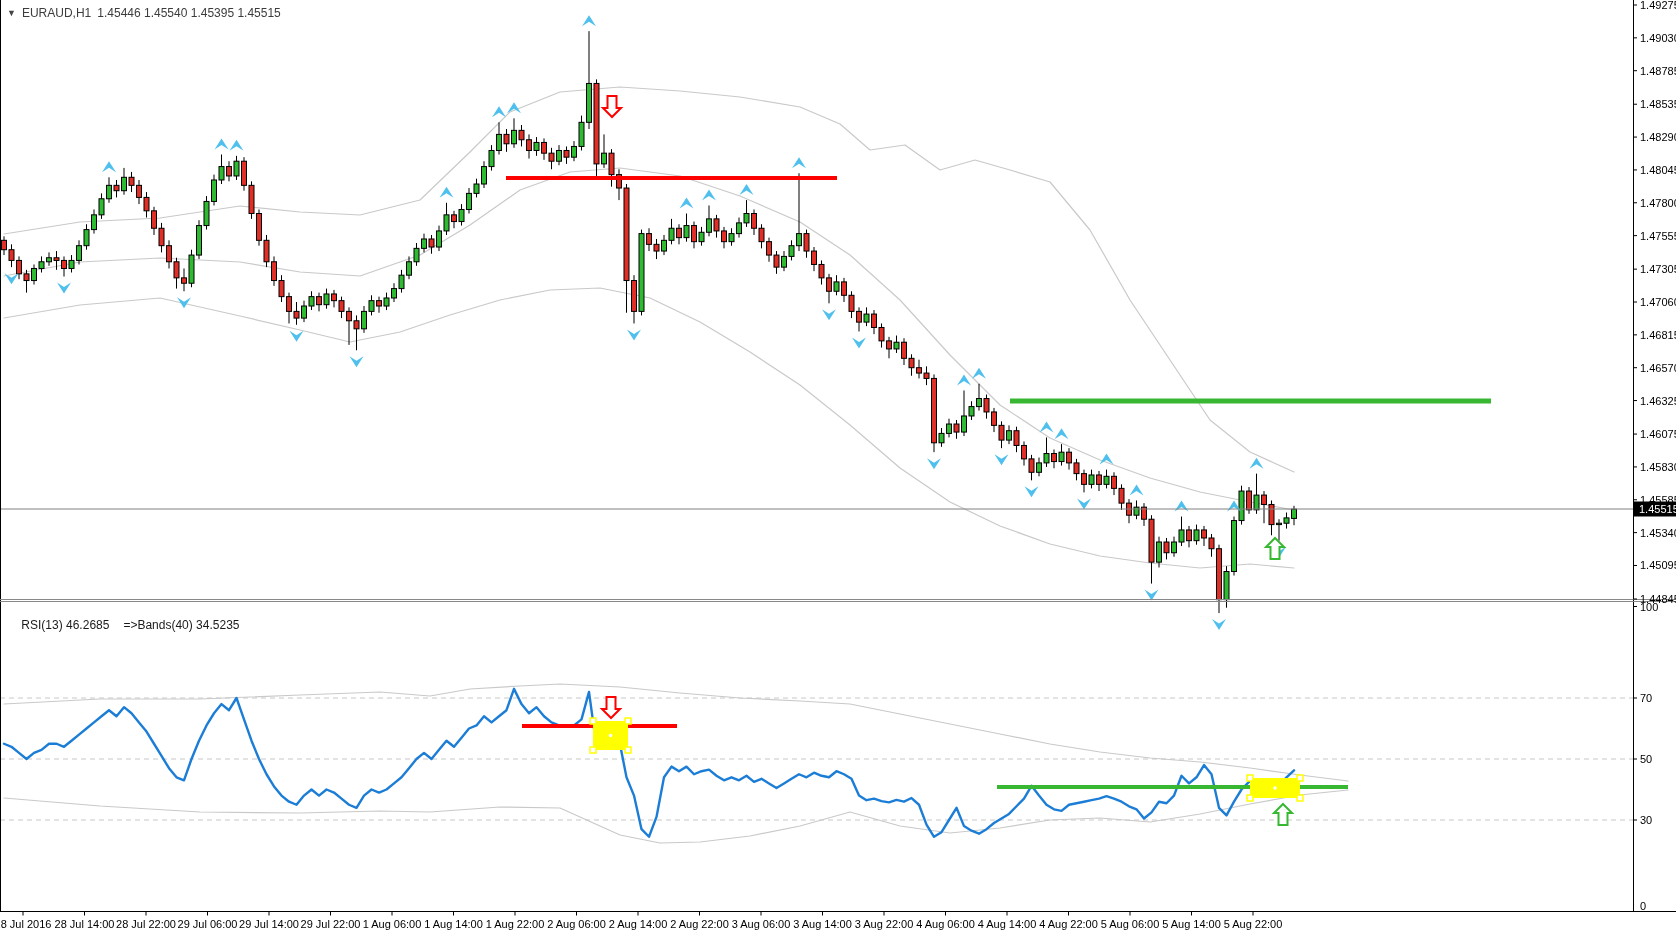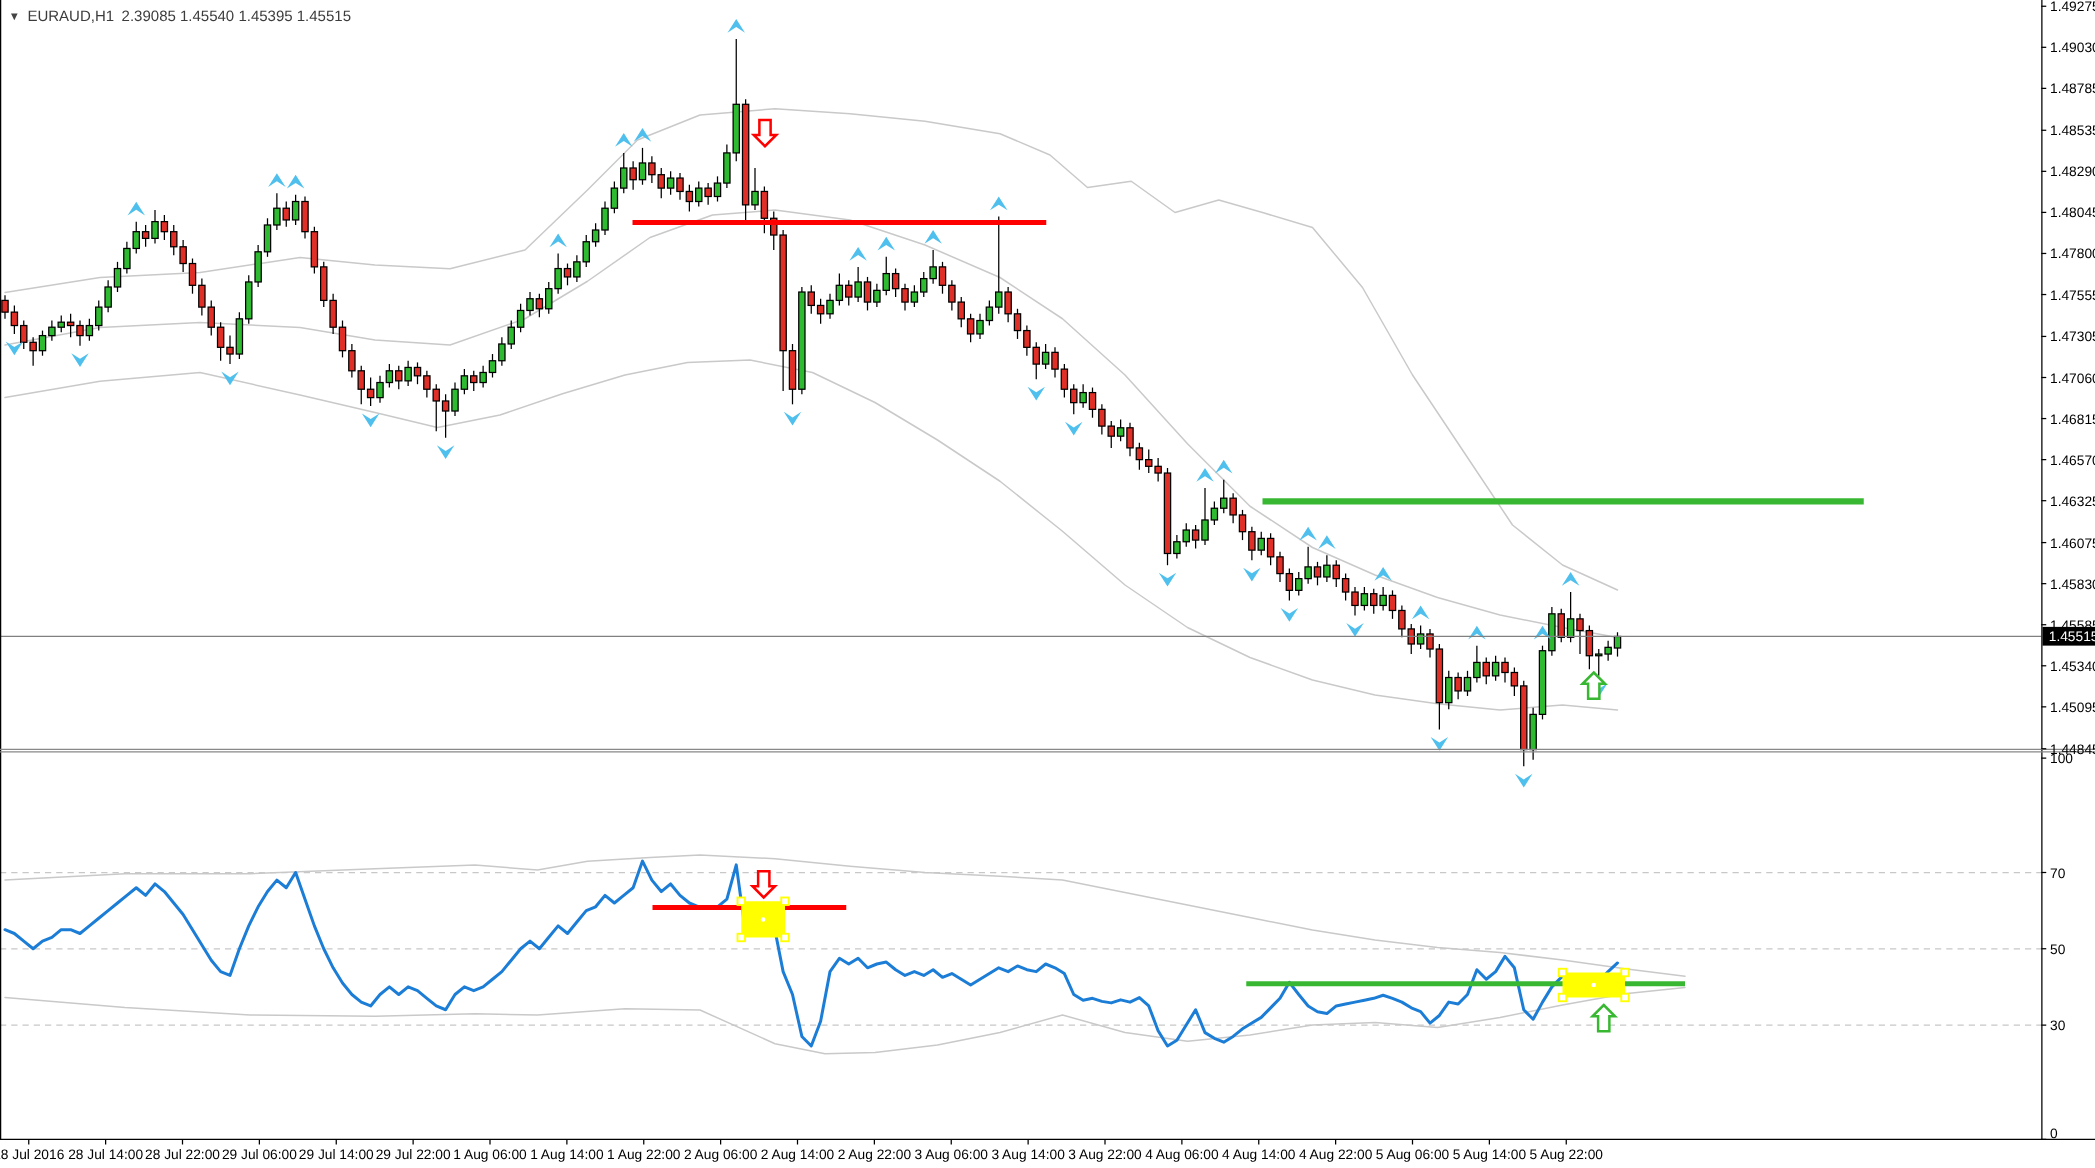--- a/index.html
+++ b/index.html
@@ -548,16 +548,19 @@
         <line x1="1191.5" y1="911.5" x2="1191.5" y2="915.5" stroke="#000" stroke-width="1"></line>
         <text x="1191.5" y="927.5" text-anchor="middle" font-size="11" fill="#000" font-family="&quot;Liberation Sans&quot;,sans-serif">5 Aug 14:00</text>
         <line x1="1253" y1="911.5" x2="1253" y2="915.5" stroke="#000" stroke-width="1"></line>
         <text x="1253" y="927.5" text-anchor="middle" font-size="11" fill="#000" font-family="&quot;Liberation Sans&quot;,sans-serif">5 Aug 22:00</text>
       </g>
     </svg>
 
   <div id="title-bar" class="overlay">
     <span class="tri">▼</span>
     <span>EURAUD,H1</span>
-    <span>2.39085 1.45540 1.45395 1.45515</span>
+    <span>1.45446 1.45540 1.45395 1.45515</span>
   </div>
 
+  <div id="rsi-label" class="overlay">
+    <span>RSI(13) 46.2685</span><span>=&gt;Bands(40) 34.5235</span>
+  </div>
 </div>
 
 </body></html>

